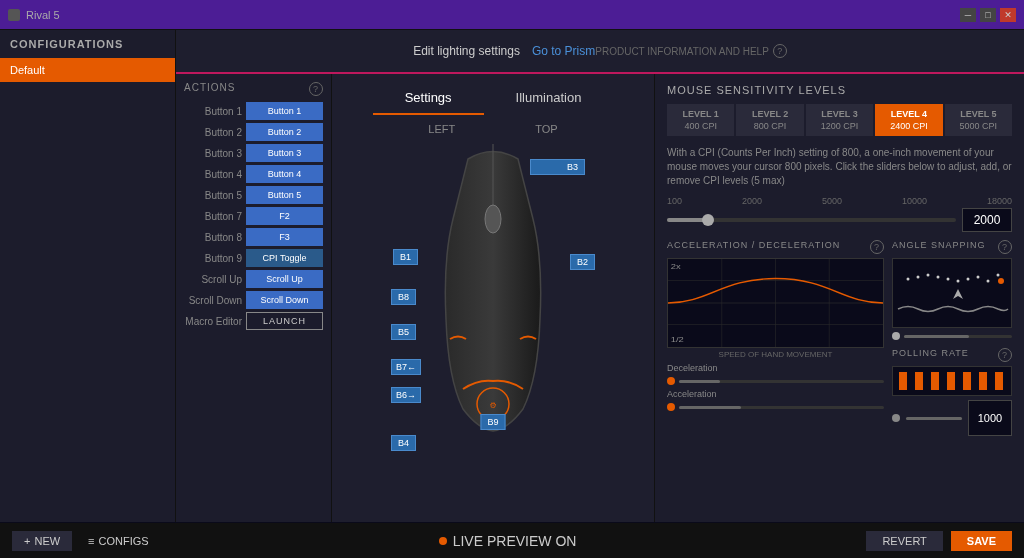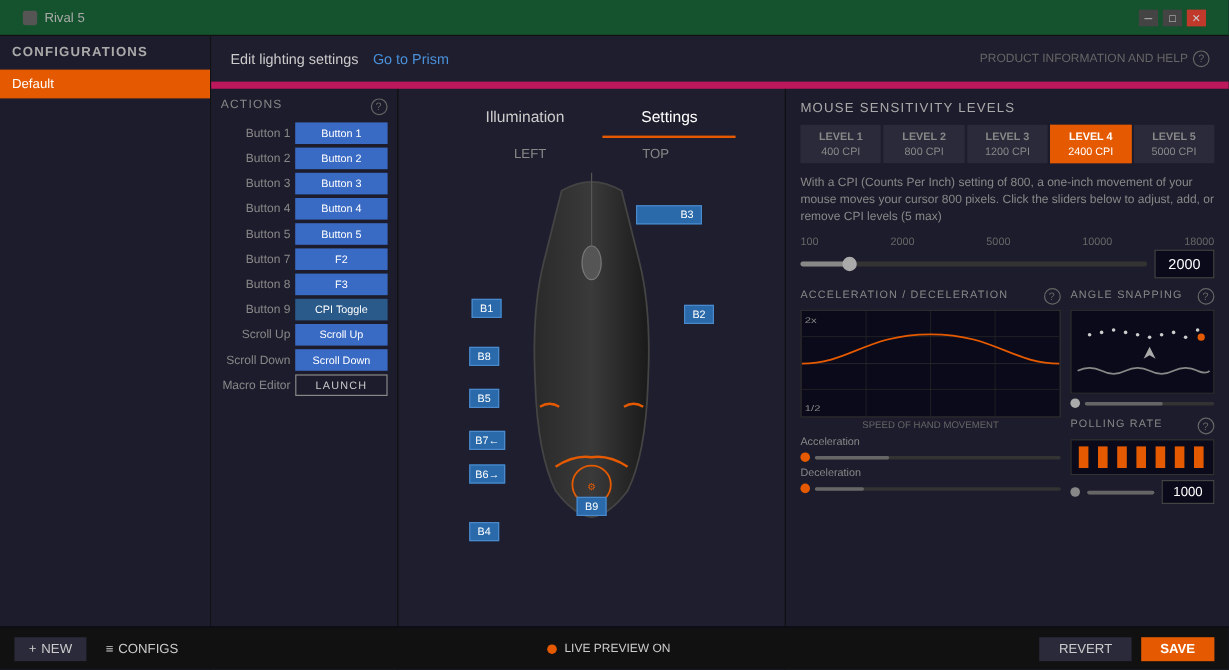--- a/index.html
+++ b/index.html
@@ -10,25 +10,25 @@
       font-family: 'Arial', sans-serif;
       font-size: 11px;
       color: #ccc;
       overflow: hidden;
       position: relative;
     }
 
     
     .title-bar {
       height: 30px;
-      background: #14532d;
+      background: #4c1d95;
       display: flex;
       align-items: center;
       justify-content: space-between;
-      padding: 0 19px;
+      padding: 0 8px;
       border-bottom: 1px solid #111;
     }
     .title-bar-left {
       display: flex;
       align-items: center;
       gap: 6px;
       color: #aaa;
       font-size: 11px;
     }
     .title-bar-icon {
@@ -90,24 +90,24 @@
       flex: 1;
       display: flex;
       flex-direction: column;
       background: #1e1e2e;
     }
 
     
     .top-bar {
       height: 44px;
       background: #1e1e2e;
-      border-bottom: 6px solid #be185d;
-      display: flex;
-      align-items: center;
-      justify-content: space-between;
+      border-bottom: 2px solid #be185d;
+      display: flex;
+      align-items: center;
+      justify-content: center;
       padding: 0 16px;
     }
     .top-bar-left {
       display: flex;
       align-items: center;
       gap: 12px;
     }
     .edit-lighting-btn {
       color: #ccc;
       font-size: 12px;
@@ -460,21 +460,21 @@
       flex-shrink: 0;
     }
     .polling-row {
       display: flex;
       align-items: center;
       gap: 6px;
       margin-top: 4px;
     }
     .polling-value-box {
       width: 44px;
-      height: 20px;
+      height: 36px;
       background: #0a0a1a;
       border: 1px solid #444;
       color: #fff;
       font-size: 11px;
       text-align: center;
       display: flex;
       align-items: center;
       justify-content: center;
       margin-left: auto;
     }
@@ -516,21 +516,21 @@
       cursor: pointer;
       display: flex;
       align-items: center;
       gap: 4px;
     }
     .live-preview {
       display: flex;
       align-items: center;
       gap: 6px;
       color: #ccc;
-      font-size: 10px;
+      font-size: 14px;
     }
     .live-dot {
       width: 8px;
       height: 8px;
       border-radius: 50%;
       background: #e55a00;
     }
     .bottom-bar-right {
       display: flex;
       gap: 8px;
@@ -656,22 +656,22 @@
           <button class="action-btn">Scroll Down</button>
         </div>
         <div class="action-row">
           <span class="action-label">Macro Editor</span>
           <button class="action-btn launch">LAUNCH</button>
         </div>
       </div>
 
       <div class="mouse-area">
         <div class="mouse-tabs">
+          <button class="mouse-tab active">Settings</button>
           <button class="mouse-tab">Illumination</button>
-          <button class="mouse-tab active">Settings</button>
         </div>
         <div class="mouse-labels">
           <span>LEFT</span>
           <span>TOP</span>
         </div>
 
         <div class="mouse-diagram">
 
           <svg class="mouse-svg" viewBox="0 0 130 300" style="position:absolute;left:50%;top:0;transform:translateX(-50%);width:130px;height:300px;">
 
@@ -692,21 +692,21 @@
             <path d="M22,200 Q30,195 38,200" stroke="#e55a00" stroke-width="2" fill="none"></path>
             <path d="M92,200 Q100,195 108,200" stroke="#e55a00" stroke-width="2" fill="none"></path>
             <path d="M35,250 Q50,240 65,242 Q80,240 95,250" stroke="#e55a00" stroke-width="2" fill="none"></path>
 
             <circle cx="65" cy="265" r="16" fill="none" stroke="#e55a00" stroke-width="1.5"></circle>
             <text x="65" y="269" text-anchor="middle" fill="#e55a00" font-size="8">⚙</text>
           </svg>
 
           <div class="btn-label b1">B1</div>
           <div class="btn-label b2">B2</div>
-          <div class="btn-label b3" style="position:absolute;right:18px;top:32px;padding-left:36px;">B3</div>
+          <div class="btn-label b3" style="position:absolute;right:18px;top:20px;padding-left:36px;">B3</div>
           <div class="btn-label b8">B8</div>
           <div class="btn-label b5">B5</div>
           <div class="btn-label" style="position:absolute;left:8px;top:220px;background:#2a6aaa;color:#fff;font-size:9px;padding:2px 4px;cursor:pointer;border:1px solid #4a8acc;">B7←</div>
           <div class="btn-label" style="position:absolute;left:8px;top:248px;background:#2a6aaa;color:#fff;font-size:9px;padding:2px 4px;cursor:pointer;border:1px solid #4a8acc;">B6→</div>
           <div class="btn-label b4">B4</div>
           <div class="btn-label b9">B9</div>
         </div>
       </div>
 
       <div class="right-panel">
@@ -772,34 +772,34 @@
                 <path d="M0,45 C30,45 40,20 80,20 C120,20 130,45 160,45" stroke="#e55a00" stroke-width="1.5" fill="none"></path>
 
                 <text x="2" y="10" fill="#888" font-size="7">2x</text>
 
                 <text x="2" y="85" fill="#888" font-size="7">1/2</text>
               </svg>
             </div>
             <div class="speed-label">SPEED OF HAND MOVEMENT</div>
 
             <div style="margin-top:4px;">
+              <div style="font-size:9px;color:#888;margin-bottom:2px;">Deceleration</div>
+              <div class="slider-row-small">
+                <div class="small-dot" style="background:#e55a00;width:8px;height:8px;border-radius:50%;"></div>
+                <div class="small-slider">
+                  <div class="small-slider-fill" style="width:20%;"></div>
+                </div>
+              </div>
+            </div>
+            <div style="margin-top:4px;">
               <div style="font-size:9px;color:#888;margin-bottom:2px;">Acceleration</div>
               <div class="slider-row-small">
                 <div class="small-dot" style="background:#e55a00;width:8px;height:8px;border-radius:50%;"></div>
                 <div class="small-slider">
                   <div class="small-slider-fill" style="width:30%;"></div>
-                </div>
-              </div>
-            </div>
-            <div style="margin-top:4px;">
-              <div style="font-size:9px;color:#888;margin-bottom:2px;">Deceleration</div>
-              <div class="slider-row-small">
-                <div class="small-dot" style="background:#e55a00;width:8px;height:8px;border-radius:50%;"></div>
-                <div class="small-slider">
-                  <div class="small-slider-fill" style="width:20%;"></div>
                 </div>
               </div>
             </div>
           </div>
 
           <div class="angle-panel">
             <div class="mini-section-title">
               <span>ANGLE SNAPPING</span>
               <span class="help-circle">?</span>
             </div>

